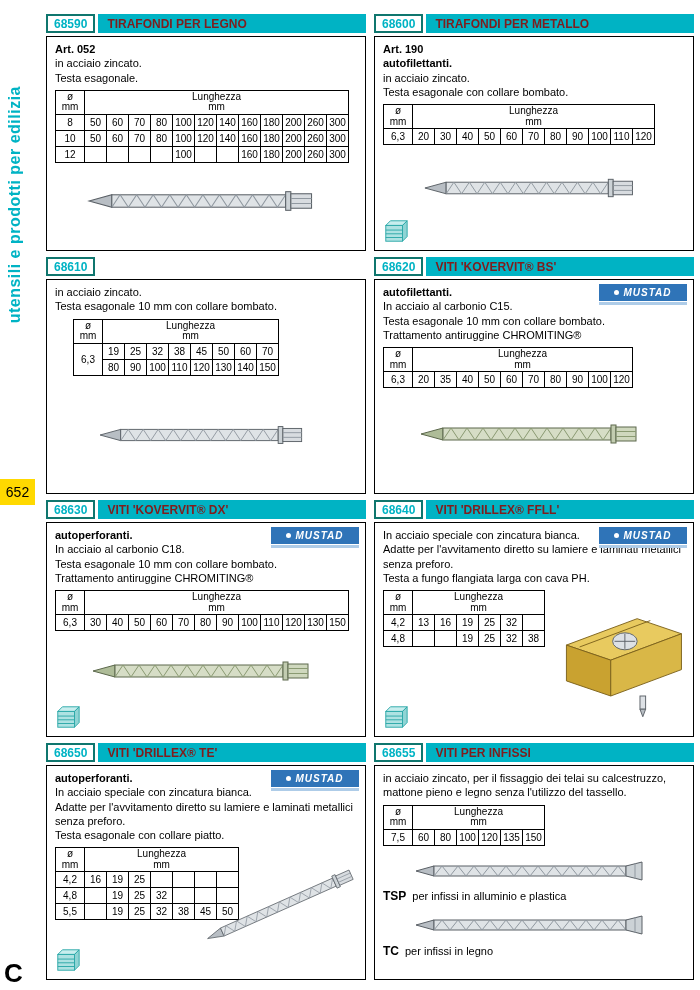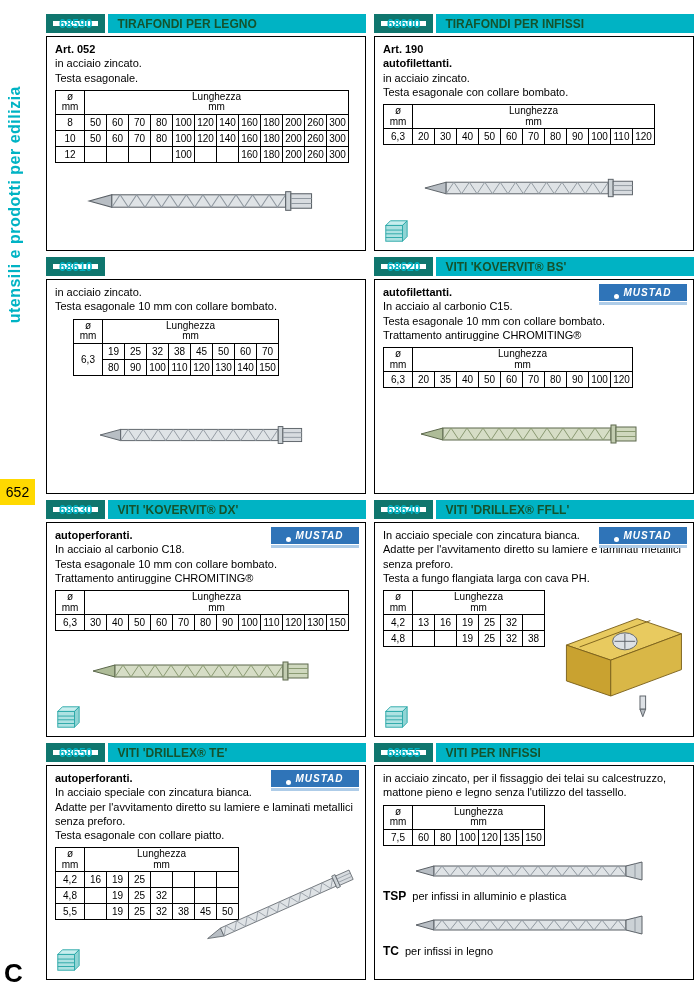--- a/index.html
+++ b/index.html
@@ -11,40 +11,40 @@
          font-weight:bold;font-size:16px;color:#00b3c4;letter-spacing:.5px;white-space:nowrap}
   .pagebox{position:absolute;left:0;top:479px;width:35px;height:26px;background:#ffd900;
            display:flex;align-items:center;justify-content:center;font-weight:normal;font-size:14px}
   .clogo{position:absolute;left:4px;bottom:4px;font-size:26px;font-weight:900;line-height:1}
 
   
   .grid{position:absolute;left:46px;top:14px;width:648px;display:grid;
         grid-template-columns:1fr 1fr;gap:6px 8px;grid-auto-rows:237px}
   .cell{display:flex;flex-direction:column;min-width:0}
   .sechead{display:flex;align-items:stretch;height:19px;flex:none}
-  .code{border:7px solid #0f766e;color:#00b3c4;font-weight:bold;font-size:12px;
+  .code{border:2px solid #0f766e;color:#00b3c4;font-weight:bold;font-size:12px;
         display:flex;align-items:center;padding:0 6px;background:#fff}
-  .stitle{background:#00b3c4;color:#14532d;font-weight:bold;font-size:12px;display:flex;
+  .stitle{background:#00b3c4;color:#7f1d1d;font-weight:bold;font-size:12px;display:flex;
           align-items:center;padding:0 9px;flex:1;margin-left:3px}
   .body{border:1px solid #000;flex:1;margin-top:3px;padding:5px 8px;position:relative;
         font-size:11px;line-height:1.3}
   .art{font-weight:bold;font-size:11px}
   .lead{font-weight:bold}
 
   
   table.spec{border-collapse:collapse;margin-top:5px;font-size:10px}
   .spec th,.spec td{border:1px solid #000;text-align:center;padding:1px 2px;min-width:17px;height:13px}
   .spec th{font-weight:normal;white-space:pre-line;line-height:1.05}
   .spec th.diam,.spec td.diam{min-width:24px}
 
   
   .screwline{text-align:center}
   .mustad{position:absolute;top:4px;right:6px;width:88px}
   .mustad-bar{background:#2f74b8;color:#fff;font-weight:bold;font-style:italic;font-size:10px;
-              letter-spacing:1px;display:flex;align-items:flex-end;justify-content:center;gap:4px;padding:2px 0}
+              letter-spacing:1px;display:flex;align-items:center;justify-content:center;gap:4px;padding:2px 0}
   .mdot{width:5px;height:5px;background:#fff;border-radius:50%;display:inline-block}
   .mustad-sub{height:3px;background:#aecce8;margin-top:1px}
   .pkg{position:absolute;left:8px;bottom:5px}
   .tilt{position:absolute;right:-2px;top:126px;transform:rotate(-24deg)}
   .channel{position:absolute;right:4px;top:84px}
   .vlabel{font-weight:bold;font-size:12px;margin-right:6px}
   .vline{margin-top:2px}
 </style>
 </head>
 <body>
@@ -163,21 +163,21 @@
         <svg width="238" height="40" viewBox="0 0 230 32">
             <use href="#screwA"></use>
           </svg>
       </div>
     </div>
   </section>
 
   <section class="cell">
     <div class="sechead">
       <div class="code">68600</div>
-      <div class="stitle">TIRAFONDI PER INFISSI</div>
+      <div class="stitle">TIRAFONDI PER METALLO</div>
     </div>
     <div class="body">
       <div class="art">Art. 190</div>
       <div class="lead">autofilettanti.</div>
       <div>in acciaio zincato.</div>
       <div>Testa esagonale con collare bombato.</div>
       <div>
           <table class="spec">
             <tbody>
               <tr>

